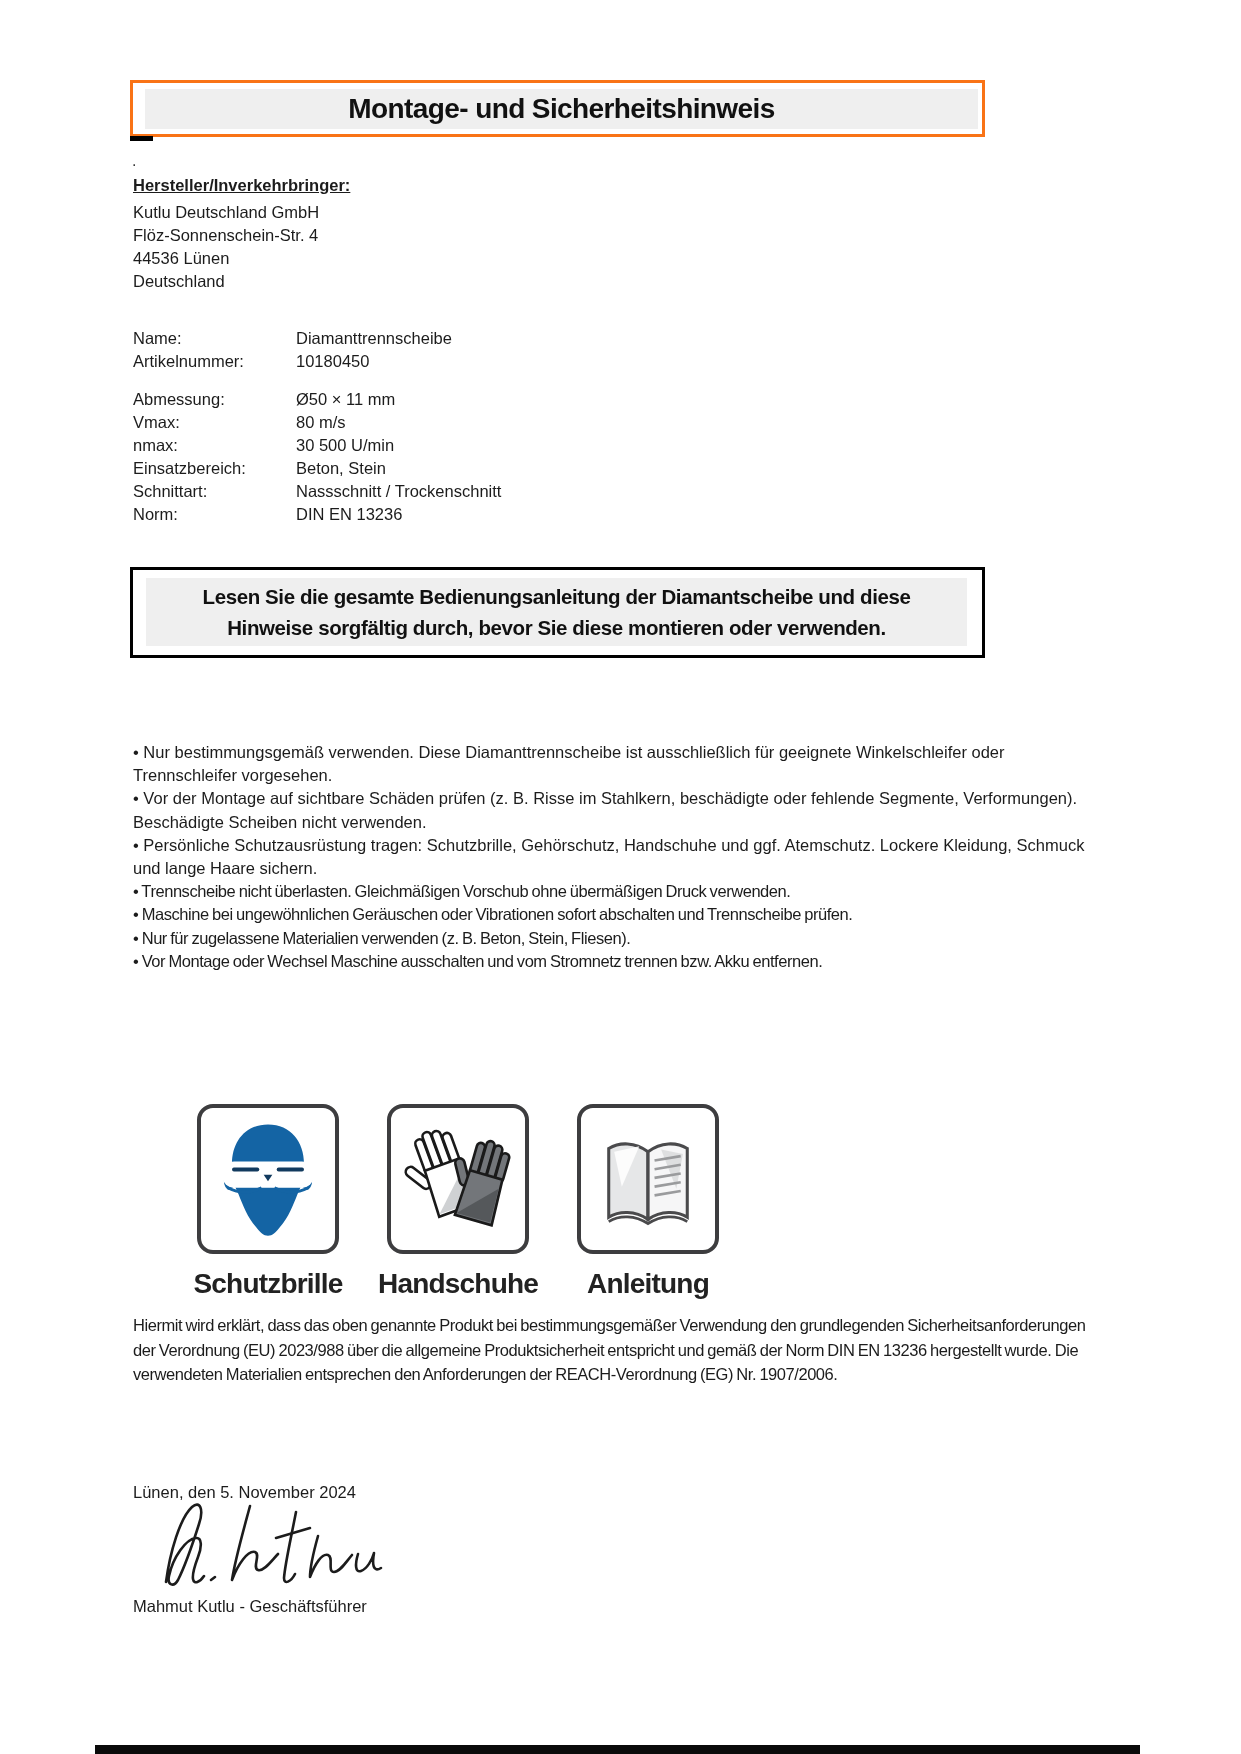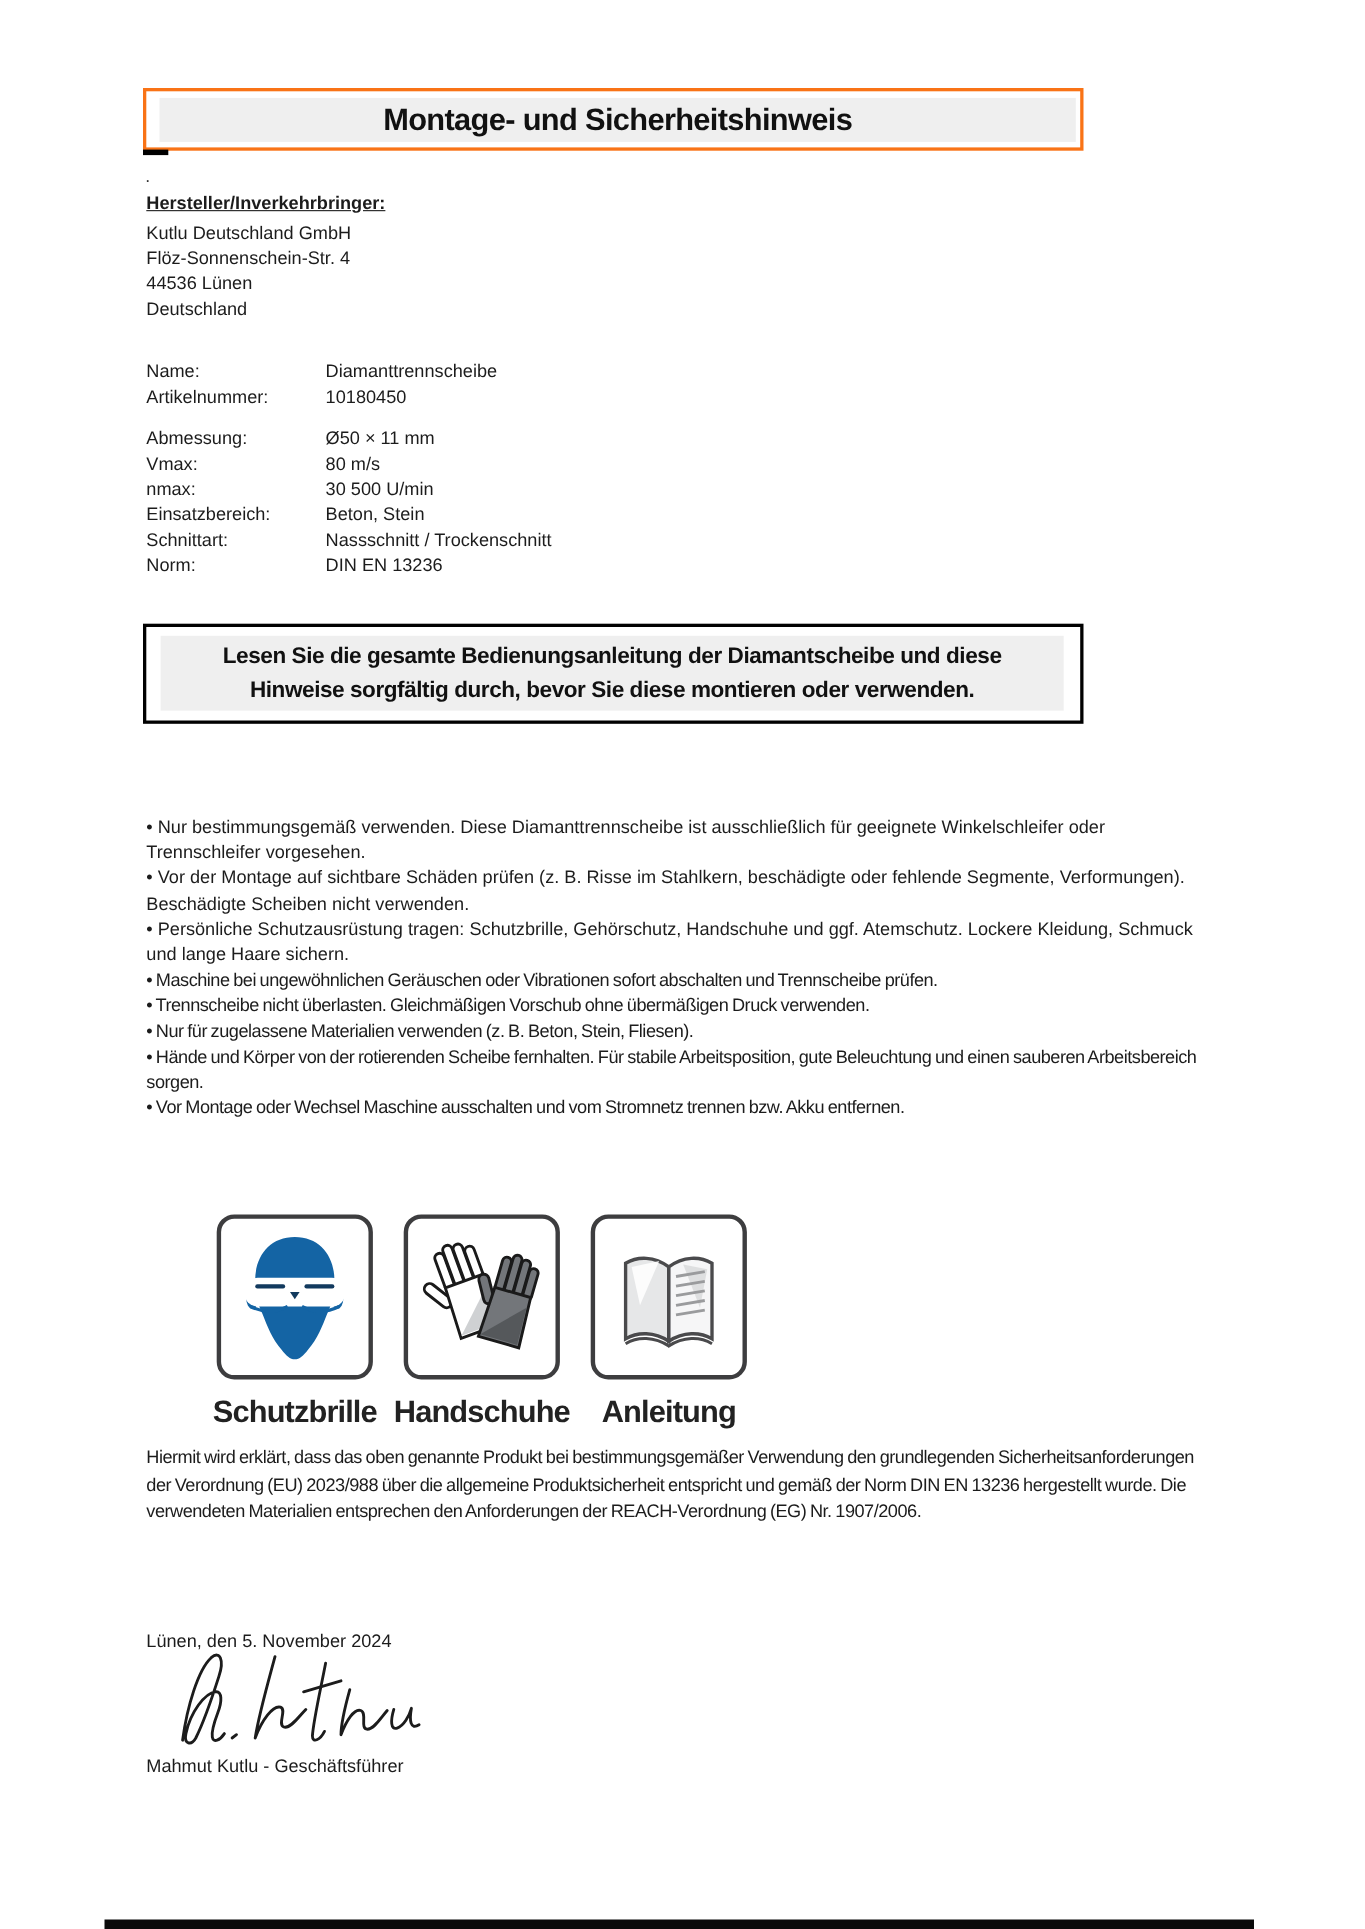--- a/index.html
+++ b/index.html
@@ -43,21 +43,21 @@
     background:#efefef;display:flex;align-items:center;justify-content:flex-start;
   }
   .warning-text{
     font-size:20.5px;font-weight:bold;letter-spacing:-0.4px;
     text-align:center;line-height:31px;padding:0 14px;color:#111;
   }
   
   .bullets{position:absolute;left:133px;top:741px;width:976px;font-size:16.5px;line-height:23.2px;}
   .condensed{letter-spacing:-0.45px;word-spacing:-0.8px;}
   
-  .icons-row{position:absolute;left:197px;top:1104px;display:flex;gap:28px;}
+  .icons-row{position:absolute;left:197px;top:1104px;display:flex;gap:48px;}
   .icon-cell{width:142px;display:flex;flex-direction:column;align-items:center;}
   .icon-frame{
     width:134px;height:142px;border:4px solid #3d3d3f;border-radius:16px;
     background:#fff;display:flex;align-items:center;justify-content:center;
   }
   .icon-frame svg{display:block;}
   .icon-label{
     margin-top:14px;font-size:28px;font-weight:bold;letter-spacing:-0.8px;
     color:#222;white-space:nowrap;
   }
@@ -108,24 +108,23 @@
   <div class="warning-box">
     <div class="warning-banner">
       <div class="warning-text">Lesen Sie die gesamte Bedienungsanleitung der Diamantscheibe und diese Hinweise sorgfältig durch, bevor Sie diese montieren oder verwenden.</div>
     </div>
   </div>
 
   <div class="bullets">
     <div>• Nur bestimmungsgemäß verwenden. Diese Diamanttrennscheibe ist ausschließlich für geeignete Winkelschleifer oder Trennschleifer vorgesehen.</div>
     <div>• Vor der Montage auf sichtbare Schäden prüfen (z. B. Risse im Stahlkern, beschädigte oder fehlende Segmente, Verformungen). Beschädigte Scheiben nicht verwenden.</div>
     <div>• Persönliche Schutzausrüstung tragen: Schutzbrille, Gehörschutz, Handschuhe und ggf. Atemschutz. Lockere Kleidung, Schmuck und lange Haare sichern.</div>
+    <div class="condensed">• Trennscheibe nicht überlasten. Gleichmäßigen Vorschub ohne übermäßigen Druck verwenden.</div>
     <div class="condensed">• Maschine bei ungewöhnlichen Geräuschen oder Vibrationen sofort abschalten und Trennscheibe prüfen.</div>
-    <div class="condensed">• Trennscheibe nicht überlasten. Gleichmäßigen Vorschub ohne übermäßigen Druck verwenden.</div>
     <div class="condensed">• Nur für zugelassene Materialien verwenden (z. B. Beton, Stein, Fliesen).</div>
-    <div class="condensed">• Hände und Körper von der rotierenden Scheibe fernhalten. Für stabile Arbeitsposition, gute Beleuchtung und einen sauberen Arbeitsbereich sorgen.</div>
     <div class="condensed">• Vor Montage oder Wechsel Maschine ausschalten und vom Stromnetz trennen bzw. Akku entfernen.</div>
   </div>
 
   <div class="icons-row">
 
     <div class="icon-cell">
       <div class="icon-frame">
         <svg width="112" height="120" viewBox="0 0 100 110">
           <path d="M50,5 C29,5 17,21 17,41 C17,53 19,61 23,69 C27,79 31,90 39,99 C43,104 46,107 50,107 C54,107 57,104 61,99 C69,90 73,79 77,69 C81,61 83,53 83,41 C83,21 71,5 50,5 Z" fill="#1464a4"></path>
           <ellipse cx="14.5" cy="56" rx="5" ry="9" fill="#1464a4"></ellipse>

